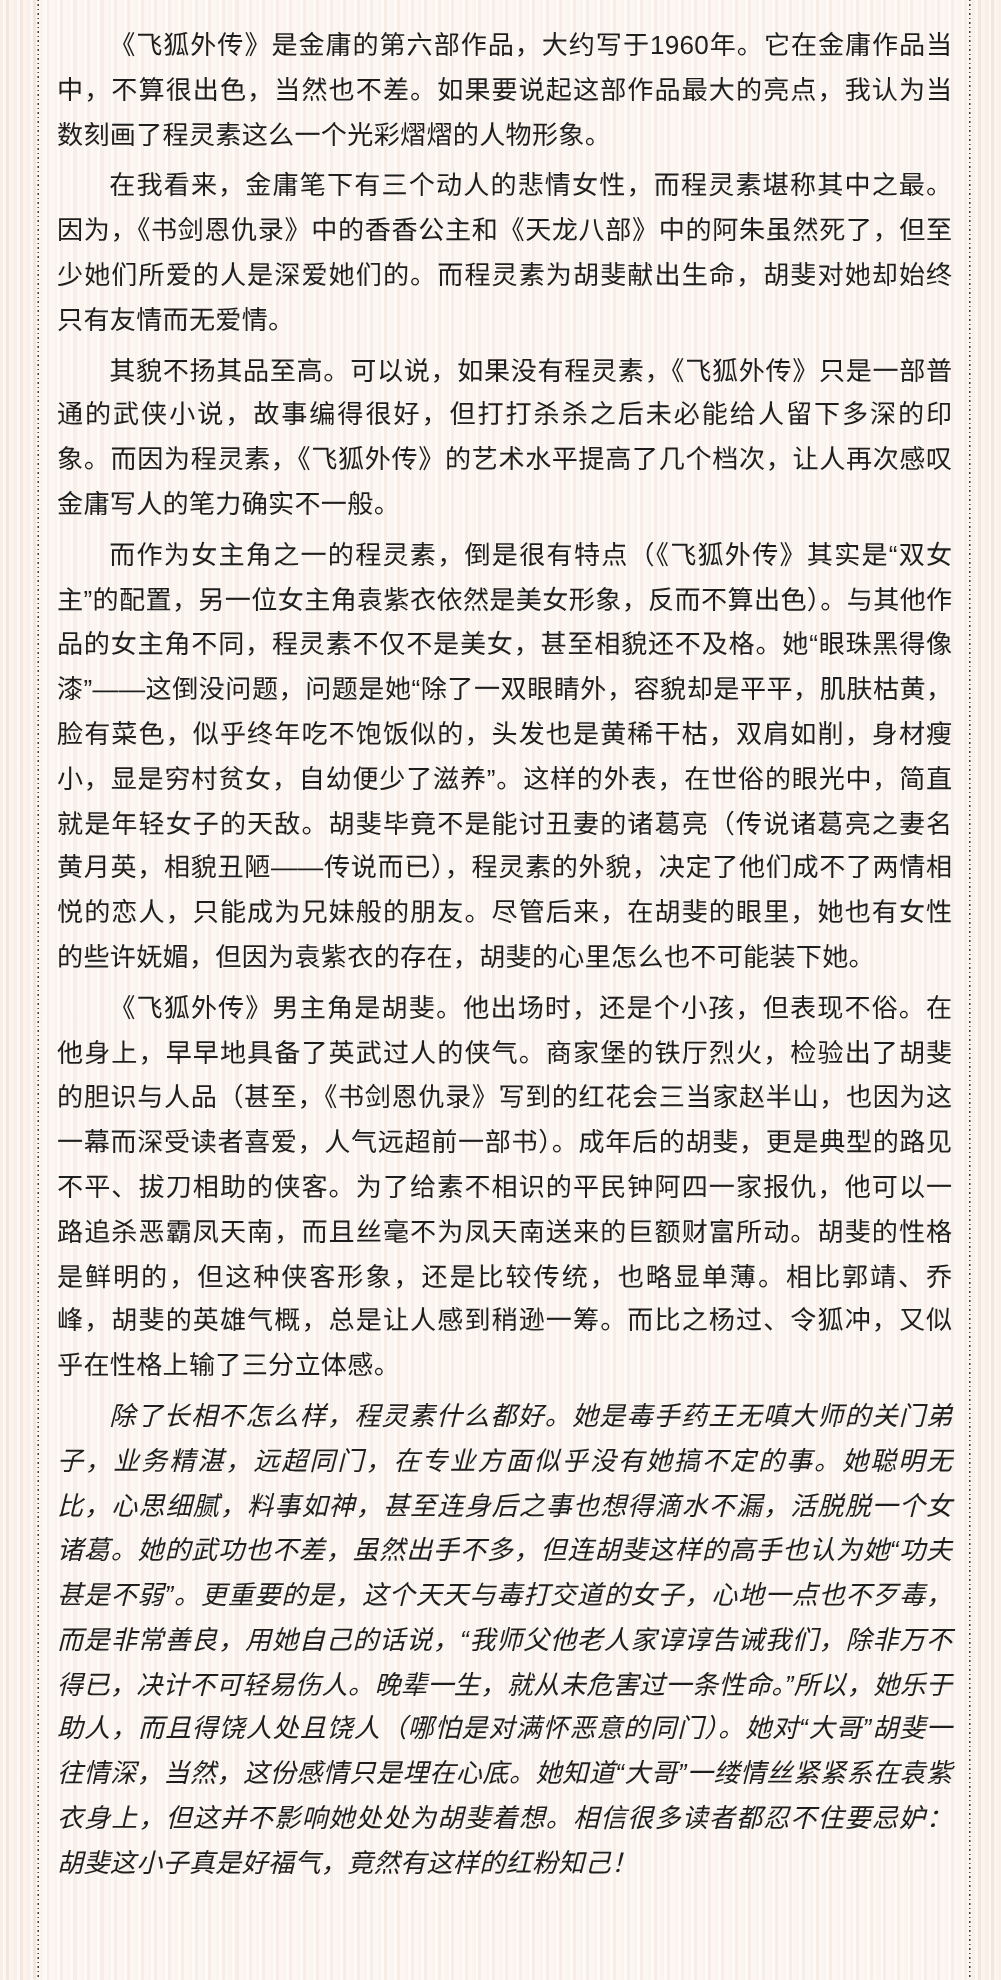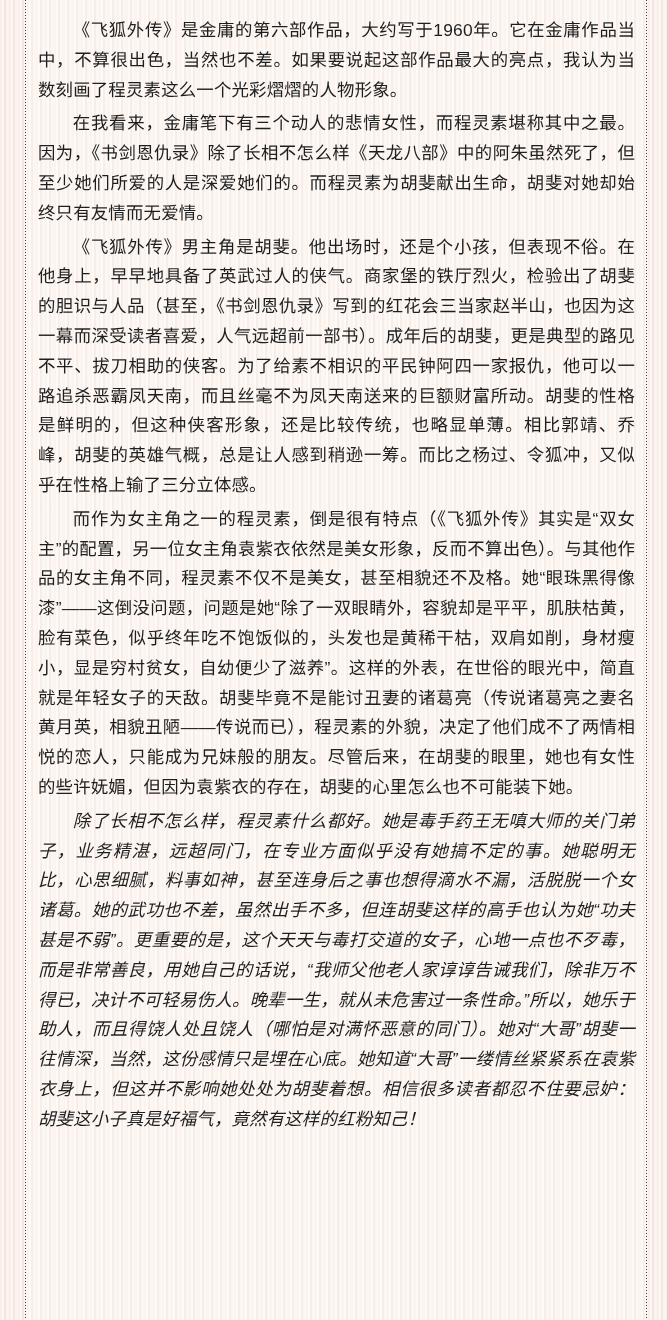--- a/index.html
+++ b/index.html
@@ -64,18 +64,19 @@
   }
 </style>
 </head>
 <body>
 
 <div class="page">
   <div class="rule rule-left"></div>
   <div class="rule rule-right"></div>
   <article class="content">
     <p>《飞狐外传》是金庸的第六部作品，大约写于1960年。它在金庸作品当中，不算很出色，当然也不差。如果要说起这部作品最大的亮点，我认为当数刻画了程灵素这么一个光彩熠熠的人物形象。</p>
-    <p>在我看来，金庸笔下有三个动人的悲情女性，而程灵素堪称其中之最。因为，《书剑恩仇录》除了长相不怎么样《天龙八部》中的阿朱虽然死了，但至少她们所爱的人是深爱她们的。而程灵素为胡斐献出生命，胡斐对她却始终只有友情而无爱情。</p>
+    <p>在我看来，金庸笔下有三个动人的悲情女性，而程灵素堪称其中之最。因为，《书剑恩仇录》中的香香公主和《天龙八部》中的阿朱虽然死了，但至少她们所爱的人是深爱她们的。而程灵素为胡斐献出生命，胡斐对她却始终只有友情而无爱情。</p>
+    <p>其貌不扬其品至高。可以说，如果没有程灵素，《飞狐外传》只是一部普通的武侠小说，故事编得很好，但打打杀杀之后未必能给人留下多深的印象。而因为程灵素，《飞狐外传》的艺术水平提高了几个档次，让人再次感叹金庸写人的笔力确实不一般。</p>
+    <p>而作为女主角之一的程灵素，倒是很有特点（《飞狐外传》其实是“双女主”的配置，另一位女主角袁紫衣依然是美女形象，反而不算出色）。与其他作品的女主角不同，程灵素不仅不是美女，甚至相貌还不及格。她“眼珠黑得像漆”——这倒没问题，问题是她“除了一双眼睛外，容貌却是平平，肌肤枯黄，脸有菜色，似乎终年吃不饱饭似的，头发也是黄稀干枯，双肩如削，身材瘦小，显是穷村贫女，自幼便少了滋养”。这样的外表，在世俗的眼光中，简直就是年轻女子的天敌。胡斐毕竟不是能讨丑妻的诸葛亮（传说诸葛亮之妻名黄月英，相貌丑陋——传说而已），程灵素的外貌，决定了他们成不了两情相悦的恋人，只能成为兄妹般的朋友。尽管后来，在胡斐的眼里，她也有女性的些许妩媚，但因为袁紫衣的存在，胡斐的心里怎么也不可能装下她。</p>
     <p>《飞狐外传》男主角是胡斐。他出场时，还是个小孩，但表现不俗。在他身上，早早地具备了英武过人的侠气。商家堡的铁厅烈火，检验出了胡斐的胆识与人品（甚至，《书剑恩仇录》写到的红花会三当家赵半山，也因为这一幕而深受读者喜爱，人气远超前一部书）。成年后的胡斐，更是典型的路见不平、拔刀相助的侠客。为了给素不相识的平民钟阿四一家报仇，他可以一路追杀恶霸凤天南，而且丝毫不为凤天南送来的巨额财富所动。胡斐的性格是鲜明的，但这种侠客形象，还是比较传统，也略显单薄。相比郭靖、乔峰，胡斐的英雄气概，总是让人感到稍逊一筹。而比之杨过、令狐冲，又似乎在性格上输了三分立体感。</p>
-    <p>而作为女主角之一的程灵素，倒是很有特点（《飞狐外传》其实是“双女主”的配置，另一位女主角袁紫衣依然是美女形象，反而不算出色）。与其他作品的女主角不同，程灵素不仅不是美女，甚至相貌还不及格。她“眼珠黑得像漆”——这倒没问题，问题是她“除了一双眼睛外，容貌却是平平，肌肤枯黄，脸有菜色，似乎终年吃不饱饭似的，头发也是黄稀干枯，双肩如削，身材瘦小，显是穷村贫女，自幼便少了滋养”。这样的外表，在世俗的眼光中，简直就是年轻女子的天敌。胡斐毕竟不是能讨丑妻的诸葛亮（传说诸葛亮之妻名黄月英，相貌丑陋——传说而已），程灵素的外貌，决定了他们成不了两情相悦的恋人，只能成为兄妹般的朋友。尽管后来，在胡斐的眼里，她也有女性的些许妩媚，但因为袁紫衣的存在，胡斐的心里怎么也不可能装下她。</p>
     <p>除了长相不怎么样，程灵素什么都好。她是毒手药王无嗔大师的关门弟子，业务精湛，远超同门，在专业方面似乎没有她搞不定的事。她聪明无比，心思细腻，料事如神，甚至连身后之事也想得滴水不漏，活脱脱一个女诸葛。她的武功也不差，虽然出手不多，但连胡斐这样的高手也认为她“功夫甚是不弱”。更重要的是，这个天天与毒打交道的女子，心地一点也不歹毒，而是非常善良，用她自己的话说，“我师父他老人家谆谆告诫我们，除非万不得已，决计不可轻易伤人。晚辈一生，就从未危害过一条性命。”所以，她乐于助人，而且得饶人处且饶人（哪怕是对满怀恶意的同门）。她对“大哥”胡斐一往情深，当然，这份感情只是埋在心底。她知道“大哥”一缕情丝紧紧系在袁紫衣身上，但这并不影响她处处为胡斐着想。相信很多读者都忍不住要忌妒：胡斐这小子真是好福气，竟然有这样的红粉知己！</p>
   </article>
 </div>
 
 </body></html>

